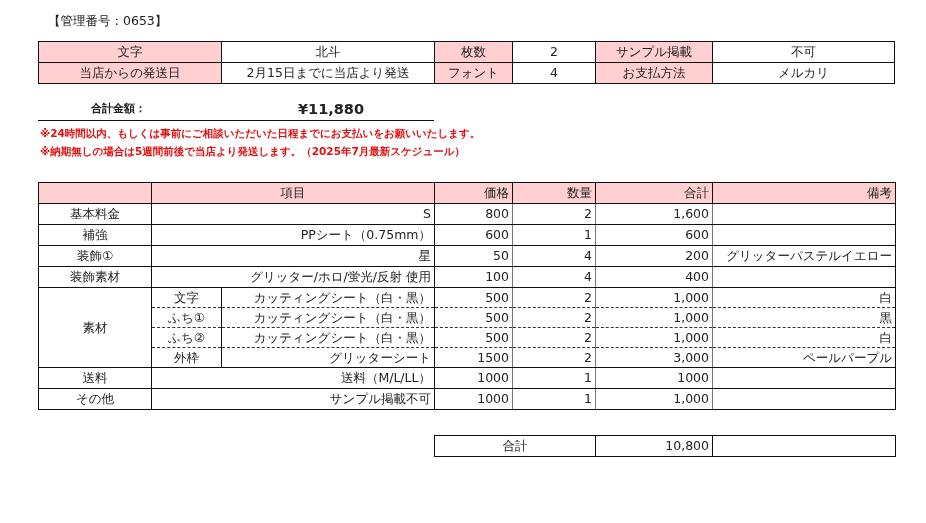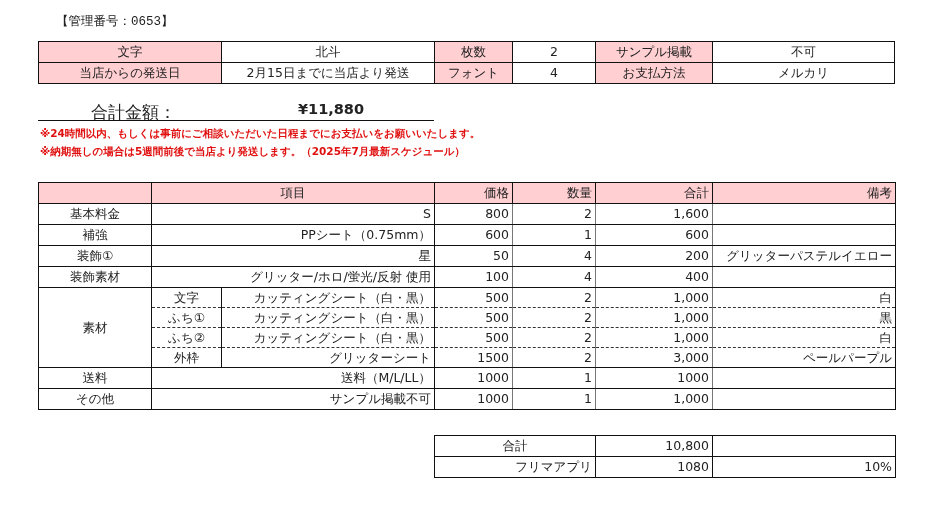--- a/index.html
+++ b/index.html
@@ -1,34 +1,34 @@
 <!DOCTYPE html>
 <html><head>
 <meta charset="utf-8">
 <style>
   html, body { margin:0; padding:0; background:#ffffff; }
   body { width:926px; height:523px; position:relative; overflow:hidden;
          font-family:"DejaVu Sans","Liberation Sans",sans-serif; color:#222; font-size:12.5px; }
   .abs { position:absolute; }
-  .mgmt { left:56px; top:13px; font-size:12.5px;font-family:Liberation Mono, monospace; }
+  .mgmt { left:48px; top:13px; font-size:12.5px; }
   
   table { border-collapse:collapse; position:absolute; table-layout:fixed; }
   td { padding:0 3px; height:20px; line-height:20px; white-space:nowrap; overflow:hidden; font-size:12.5px; }
   .pink { background:#ffcfd2; }
   .c { text-align:center; }
   .r { text-align:right;padding-left:42px; }
   .l { text-align:right;margin-left:20px; }
   .b { font-weight:bold; }
 
   
   #info { left:38px; top:41px; width:856px; }
   #info td { border:1.5px solid #111; height:20px; }
 
   
-  .total-label { left:91px; top:101px; font-size:17px; font-weight:normal; }
+  .total-label { left:91px; top:101px; font-size:11px; font-weight:bold; }
   .total-value { left:298px; top:101px; font-size:14.5px; font-weight:bold; }
   .total-line { left:38px; top:120px; width:396px; height:1px; background:#111; }
 
   .notes { left:40px; top:124px; color:#e01010; font-size:10.5px; font-weight:bold; line-height:18px; }
   .notes div { height:18px; white-space:nowrap; }
 
   
   #main { left:38px; top:182px; width:857px; }
   #main td { border:1.5px solid #111; height:20px; }
   #main td.gv { border-left:1px solid #777; border-right:1px solid #777; }
@@ -194,19 +194,14 @@
     <col style="width:161px">
       <col style="width:117px">
       <col style="width:183px">
   </colgroup>
   <tbody>
       <tr>
     <td class="c">合計</td>
     <td class="r">10,800</td>
     <td class="l"></td>
   </tr>
-  <tr>
-    <td class="r">フリマアプリ</td>
-    <td class="r">1080</td>
-    <td class="l">10%</td>
-  </tr>
 </tbody>
   </table>
 
 </body></html>

